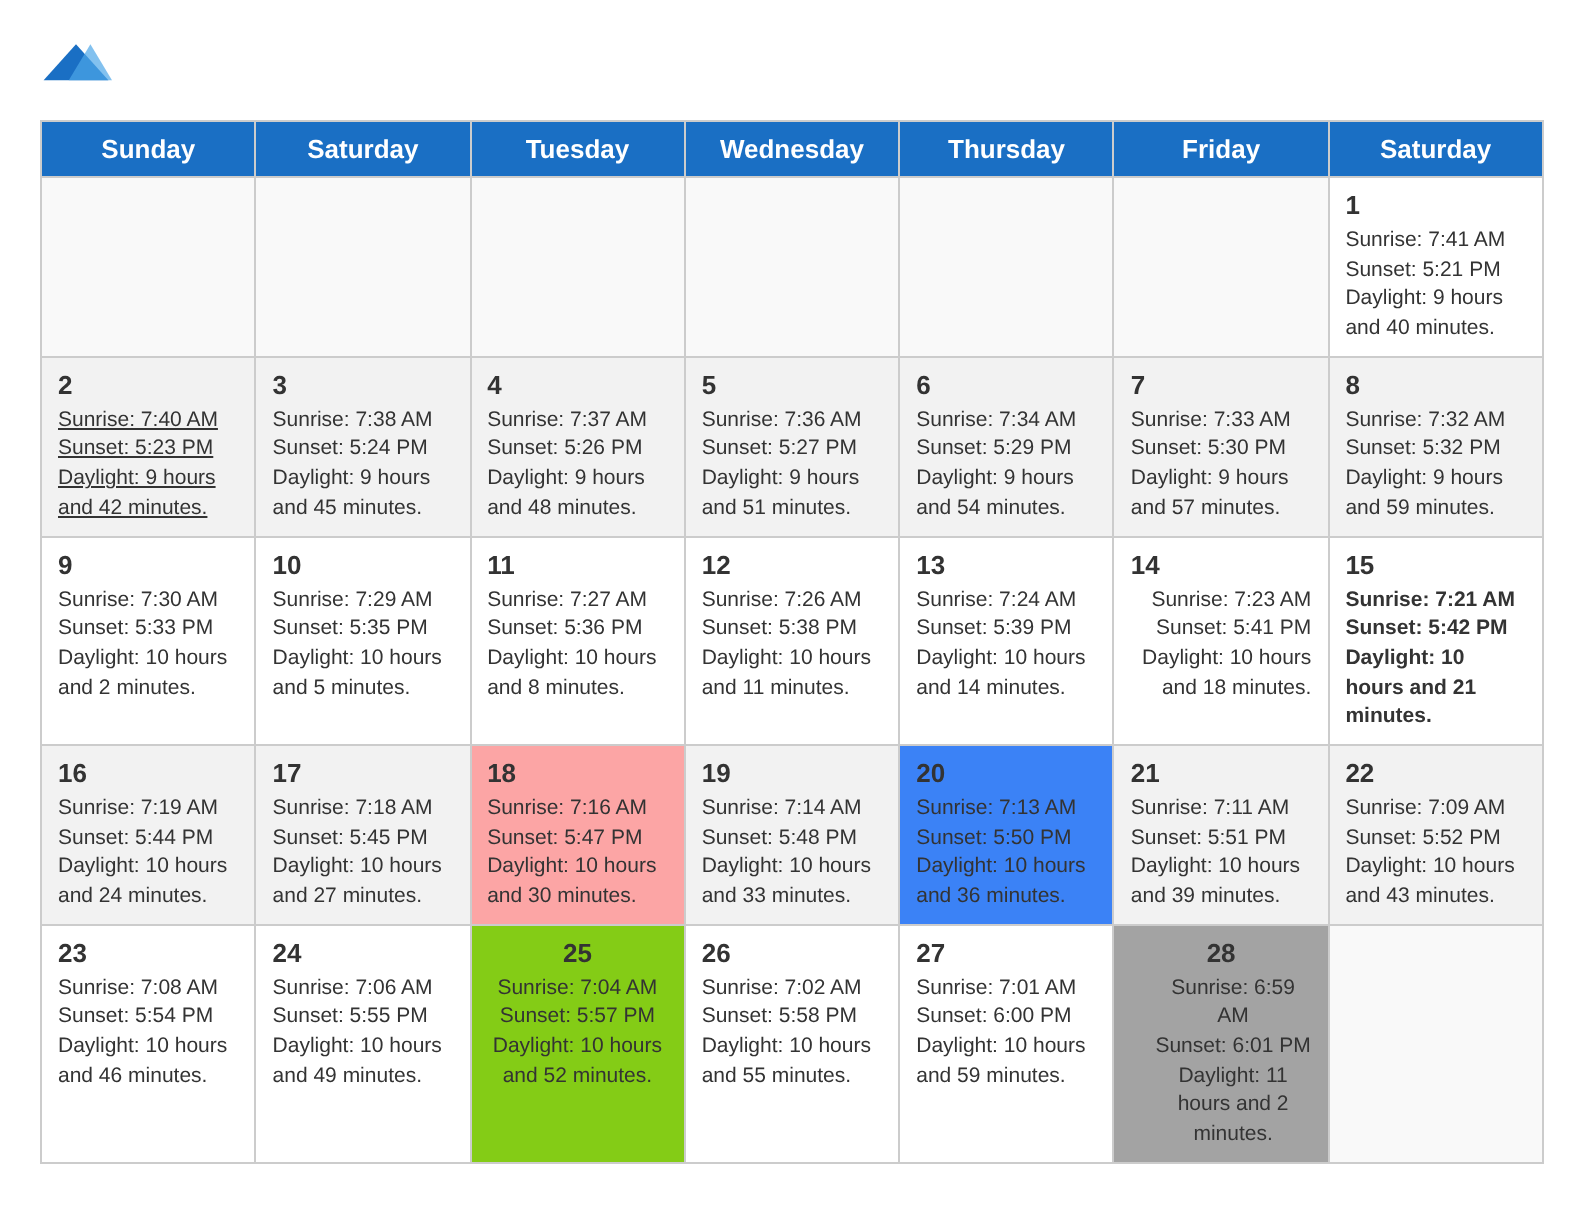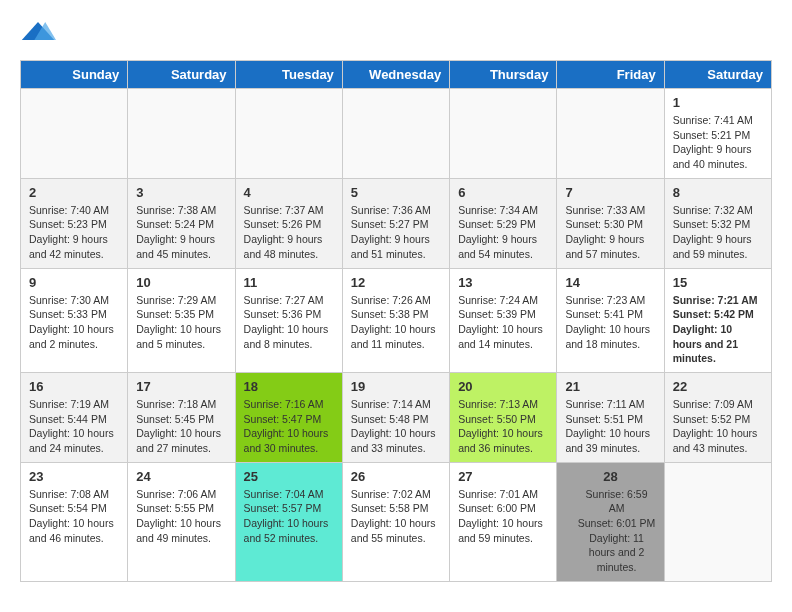--- a/index.html
+++ b/index.html
@@ -43,21 +43,21 @@
       color: #333;
     }
     .calendar {
       width: 100%;
       border-collapse: collapse;
       border: 1px solid #ccc;
     }
     .calendar th {
       background: #1a6fc4;
       color: #fff;
-      text-align: right;
+      text-align: center;
       padding: 6px 8px;
       font-size: 13px;
       border: 1px solid #ccc;
     }
     .calendar td {
       vertical-align: top;
       padding: 6px 8px;
       font-size: 11px;
       color: #333;
       border: 1px solid #ccc;
@@ -130,21 +130,21 @@
         <td style="background: rgb(255, 255, 255);">
           <div class="day-num">1</div>
           <div class="day-info" style="white-space: pre-line;">Sunrise: 7:41 AM
 Sunset: 5:21 PM
 Daylight: 9 hours and 40 minutes.</div>
         </td>
       </tr>
       <tr style="background: rgb(242, 242, 242);">
         <td style="background: rgb(242, 242, 242);">
           <div class="day-num">2</div>
-          <div class="day-info" style="white-space: pre-line;">Sunrise: 7:40 AM
+          <div class="day-info" style="white-space: pre-line; text-decoration: underline;">Sunrise: 7:40 AM
 Sunset: 5:23 PM
 Daylight: 9 hours and 42 minutes.</div>
         </td>
         <td style="background: rgb(242, 242, 242);">
           <div class="day-num">3</div>
           <div class="day-info" style="white-space: pre-line;">Sunrise: 7:38 AM
 Sunset: 5:24 PM
 Daylight: 9 hours and 45 minutes.</div>
         </td>
         <td style="background: rgb(242, 242, 242);">
@@ -204,21 +204,21 @@
 Daylight: 10 hours and 11 minutes.</div>
         </td>
         <td style="background: rgb(255, 255, 255);">
           <div class="day-num">13</div>
           <div class="day-info" style="white-space: pre-line;">Sunrise: 7:24 AM
 Sunset: 5:39 PM
 Daylight: 10 hours and 14 minutes.</div>
         </td>
         <td style="background: rgb(255, 255, 255); margin-top: 30px;">
           <div class="day-num">14</div>
-          <div class="day-info" style="white-space: pre-line;">Sunrise: 7:23 AM
+          <div class="day-info" style="white-space: pre-line; text-align: right;">Sunrise: 7:23 AM
 Sunset: 5:41 PM
 Daylight: 10 hours and 18 minutes.</div>
         </td>
         <td style="background: rgb(255, 255, 255);">
           <div class="day-num">15</div>
           <div class="day-info" style="white-space: pre-line; font-weight: bold;">Sunrise: 7:21 AM
 Sunset: 5:42 PM
 Daylight: 10 hours and 21 minutes.</div>
         </td>
       </tr>
@@ -228,33 +228,33 @@
           <div class="day-info" style="white-space: pre-line;">Sunrise: 7:19 AM
 Sunset: 5:44 PM
 Daylight: 10 hours and 24 minutes.</div>
         </td>
         <td style="background: rgb(242, 242, 242);">
           <div class="day-num">17</div>
           <div class="day-info" style="white-space: pre-line;">Sunrise: 7:18 AM
 Sunset: 5:45 PM
 Daylight: 10 hours and 27 minutes.</div>
         </td>
-        <td style="background: #84cc16;">
+        <td style="background: #fca5a5;">
           <div class="day-num">18</div>
           <div class="day-info" style="white-space: pre-line;">Sunrise: 7:16 AM
 Sunset: 5:47 PM
 Daylight: 10 hours and 30 minutes.</div>
         </td>
         <td style="background: rgb(242, 242, 242);">
           <div class="day-num">19</div>
           <div class="day-info" style="white-space: pre-line;">Sunrise: 7:14 AM
 Sunset: 5:48 PM
 Daylight: 10 hours and 33 minutes.</div>
         </td>
-        <td style="background: #bef264;">
+        <td style="background: #3b82f6;">
           <div class="day-num">20</div>
           <div class="day-info" style="white-space: pre-line;">Sunrise: 7:13 AM
 Sunset: 5:50 PM
 Daylight: 10 hours and 36 minutes.</div>
         </td>
         <td style="background: rgb(242, 242, 242);">
           <div class="day-num">21</div>
           <div class="day-info" style="white-space: pre-line;">Sunrise: 7:11 AM
 Sunset: 5:51 PM
 Daylight: 10 hours and 39 minutes.</div>
@@ -272,21 +272,21 @@
           <div class="day-info" style="white-space: pre-line;">Sunrise: 7:08 AM
 Sunset: 5:54 PM
 Daylight: 10 hours and 46 minutes.</div>
         </td>
         <td style="background: rgb(255, 255, 255);">
           <div class="day-num">24</div>
           <div class="day-info" style="white-space: pre-line;">Sunrise: 7:06 AM
 Sunset: 5:55 PM
 Daylight: 10 hours and 49 minutes.</div>
         </td>
-        <td style="background: #5eead4;">
+        <td style="background: #84cc16; text-align: center;">
           <div class="day-num">25</div>
           <div class="day-info" style="white-space: pre-line;">Sunrise: 7:04 AM
 Sunset: 5:57 PM
 Daylight: 10 hours and 52 minutes.</div>
         </td>
         <td style="background: rgb(255, 255, 255); margin-left: 32px;">
           <div class="day-num">26</div>
           <div class="day-info" style="white-space: pre-line;">Sunrise: 7:02 AM
 Sunset: 5:58 PM
 Daylight: 10 hours and 55 minutes.</div>

